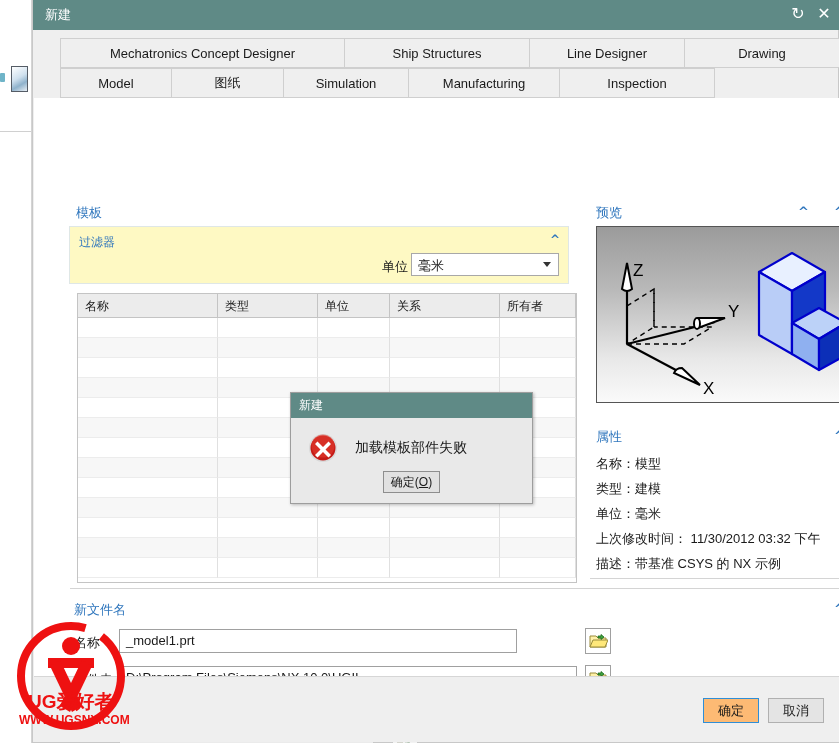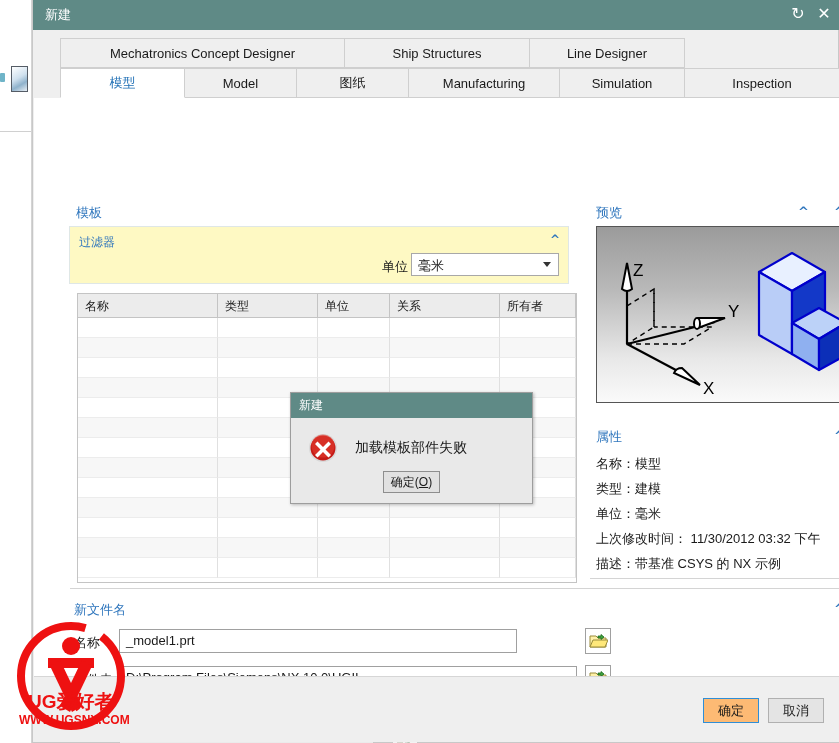--- a/index.html
+++ b/index.html
@@ -302,28 +302,28 @@
       <div class="tb-btns">
         <div class="tb-btn">↻</div>
         <div class="tb-btn">✕</div>
       </div>
     </div>
 
     <div class="tabstrip row1" id="tabs-row1">
         <div class="tab" style="width: 285px;">Mechatronics Concept Designer</div>
         <div class="tab" style="width: 185px;">Ship Structures</div>
         <div class="tab" style="width: 155px;">Line Designer</div>
+        <div class="tab" style="width: 155px;">Drawing</div>
       </div>
 
     <div class="tabstrip row2" id="tabs-row2">
-        <div class="tab active" style="width: 125px;">模型</div>
         <div class="tab" style="width: 112px;">Model</div>
         <div class="tab" style="width: 112px;">图纸</div>
+        <div class="tab" style="width: 125px;">Simulation</div>
         <div class="tab" style="width: 151px;">Manufacturing</div>
-        <div class="tab" style="width: 125px;">Simulation</div>
         <div class="tab" style="width: 155px;">Inspection</div>
       </div>
 
     <div class="body">
 
       <div class="sect-head" style="left:42px; top:106px;">模板</div>
       <div class="chev" style="right:30px; top:106px;">^</div>
 
       <div class="filter-box">
         <div class="filter-label">过滤器</div>

